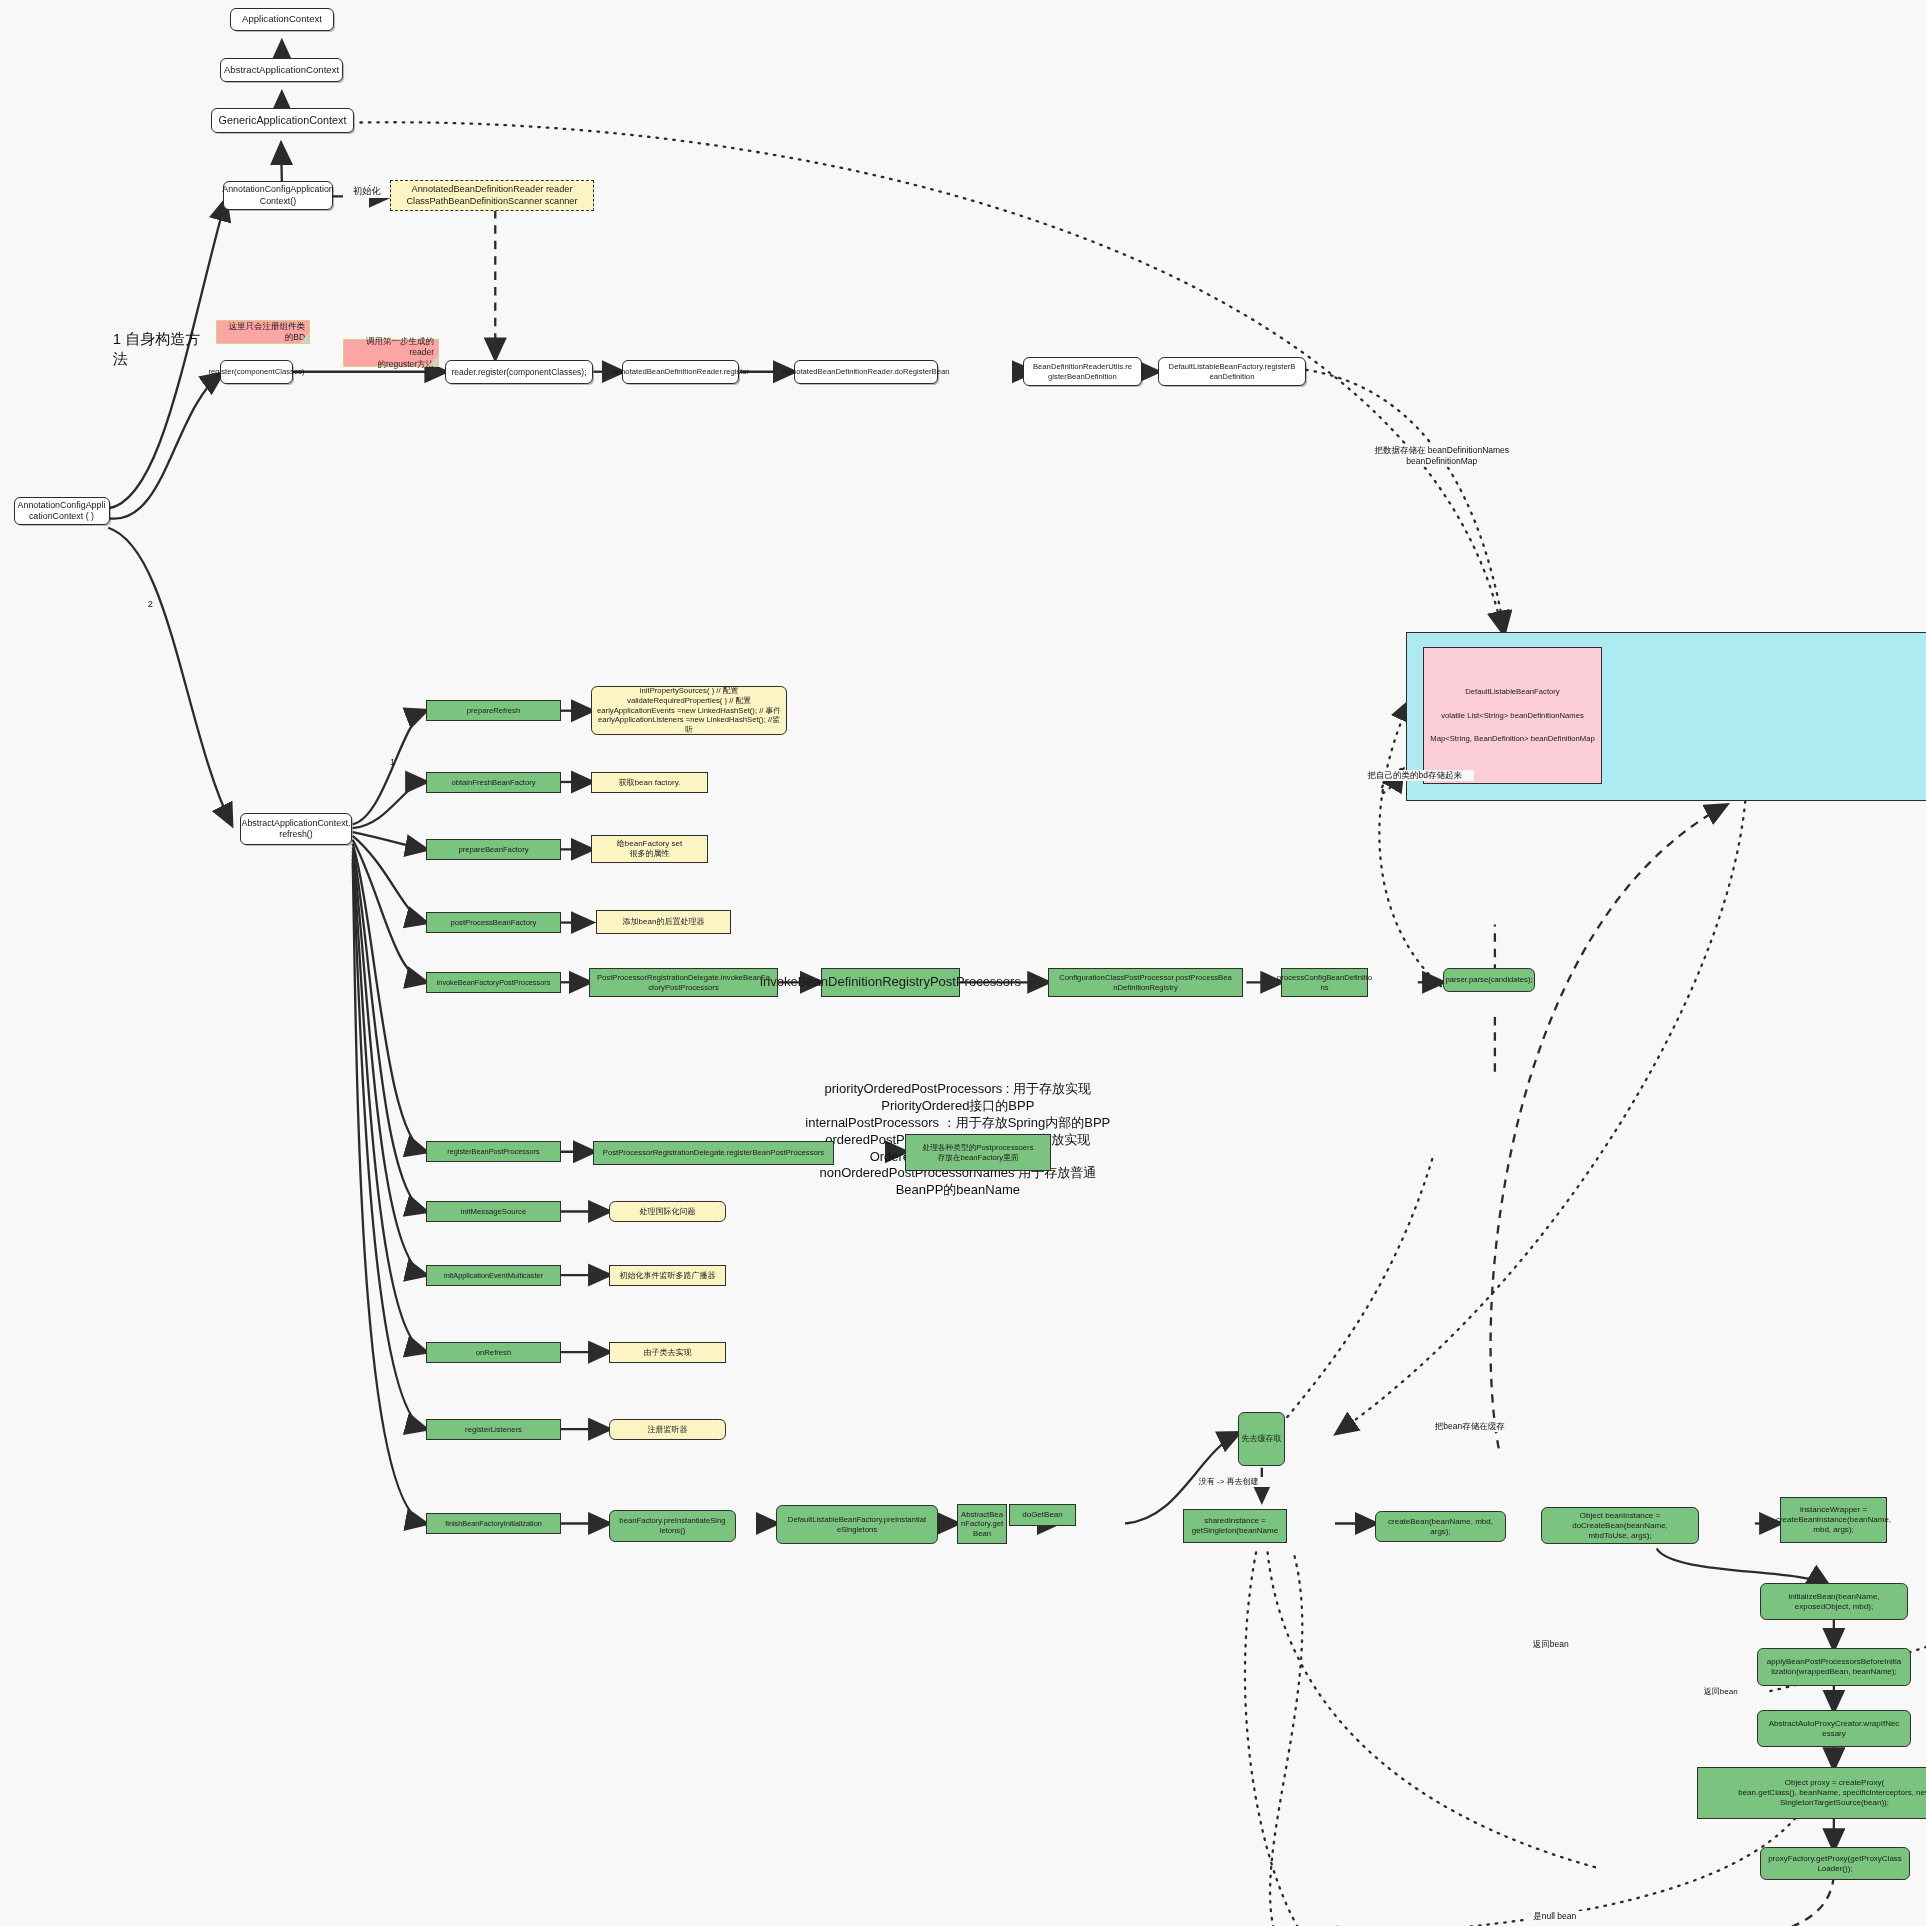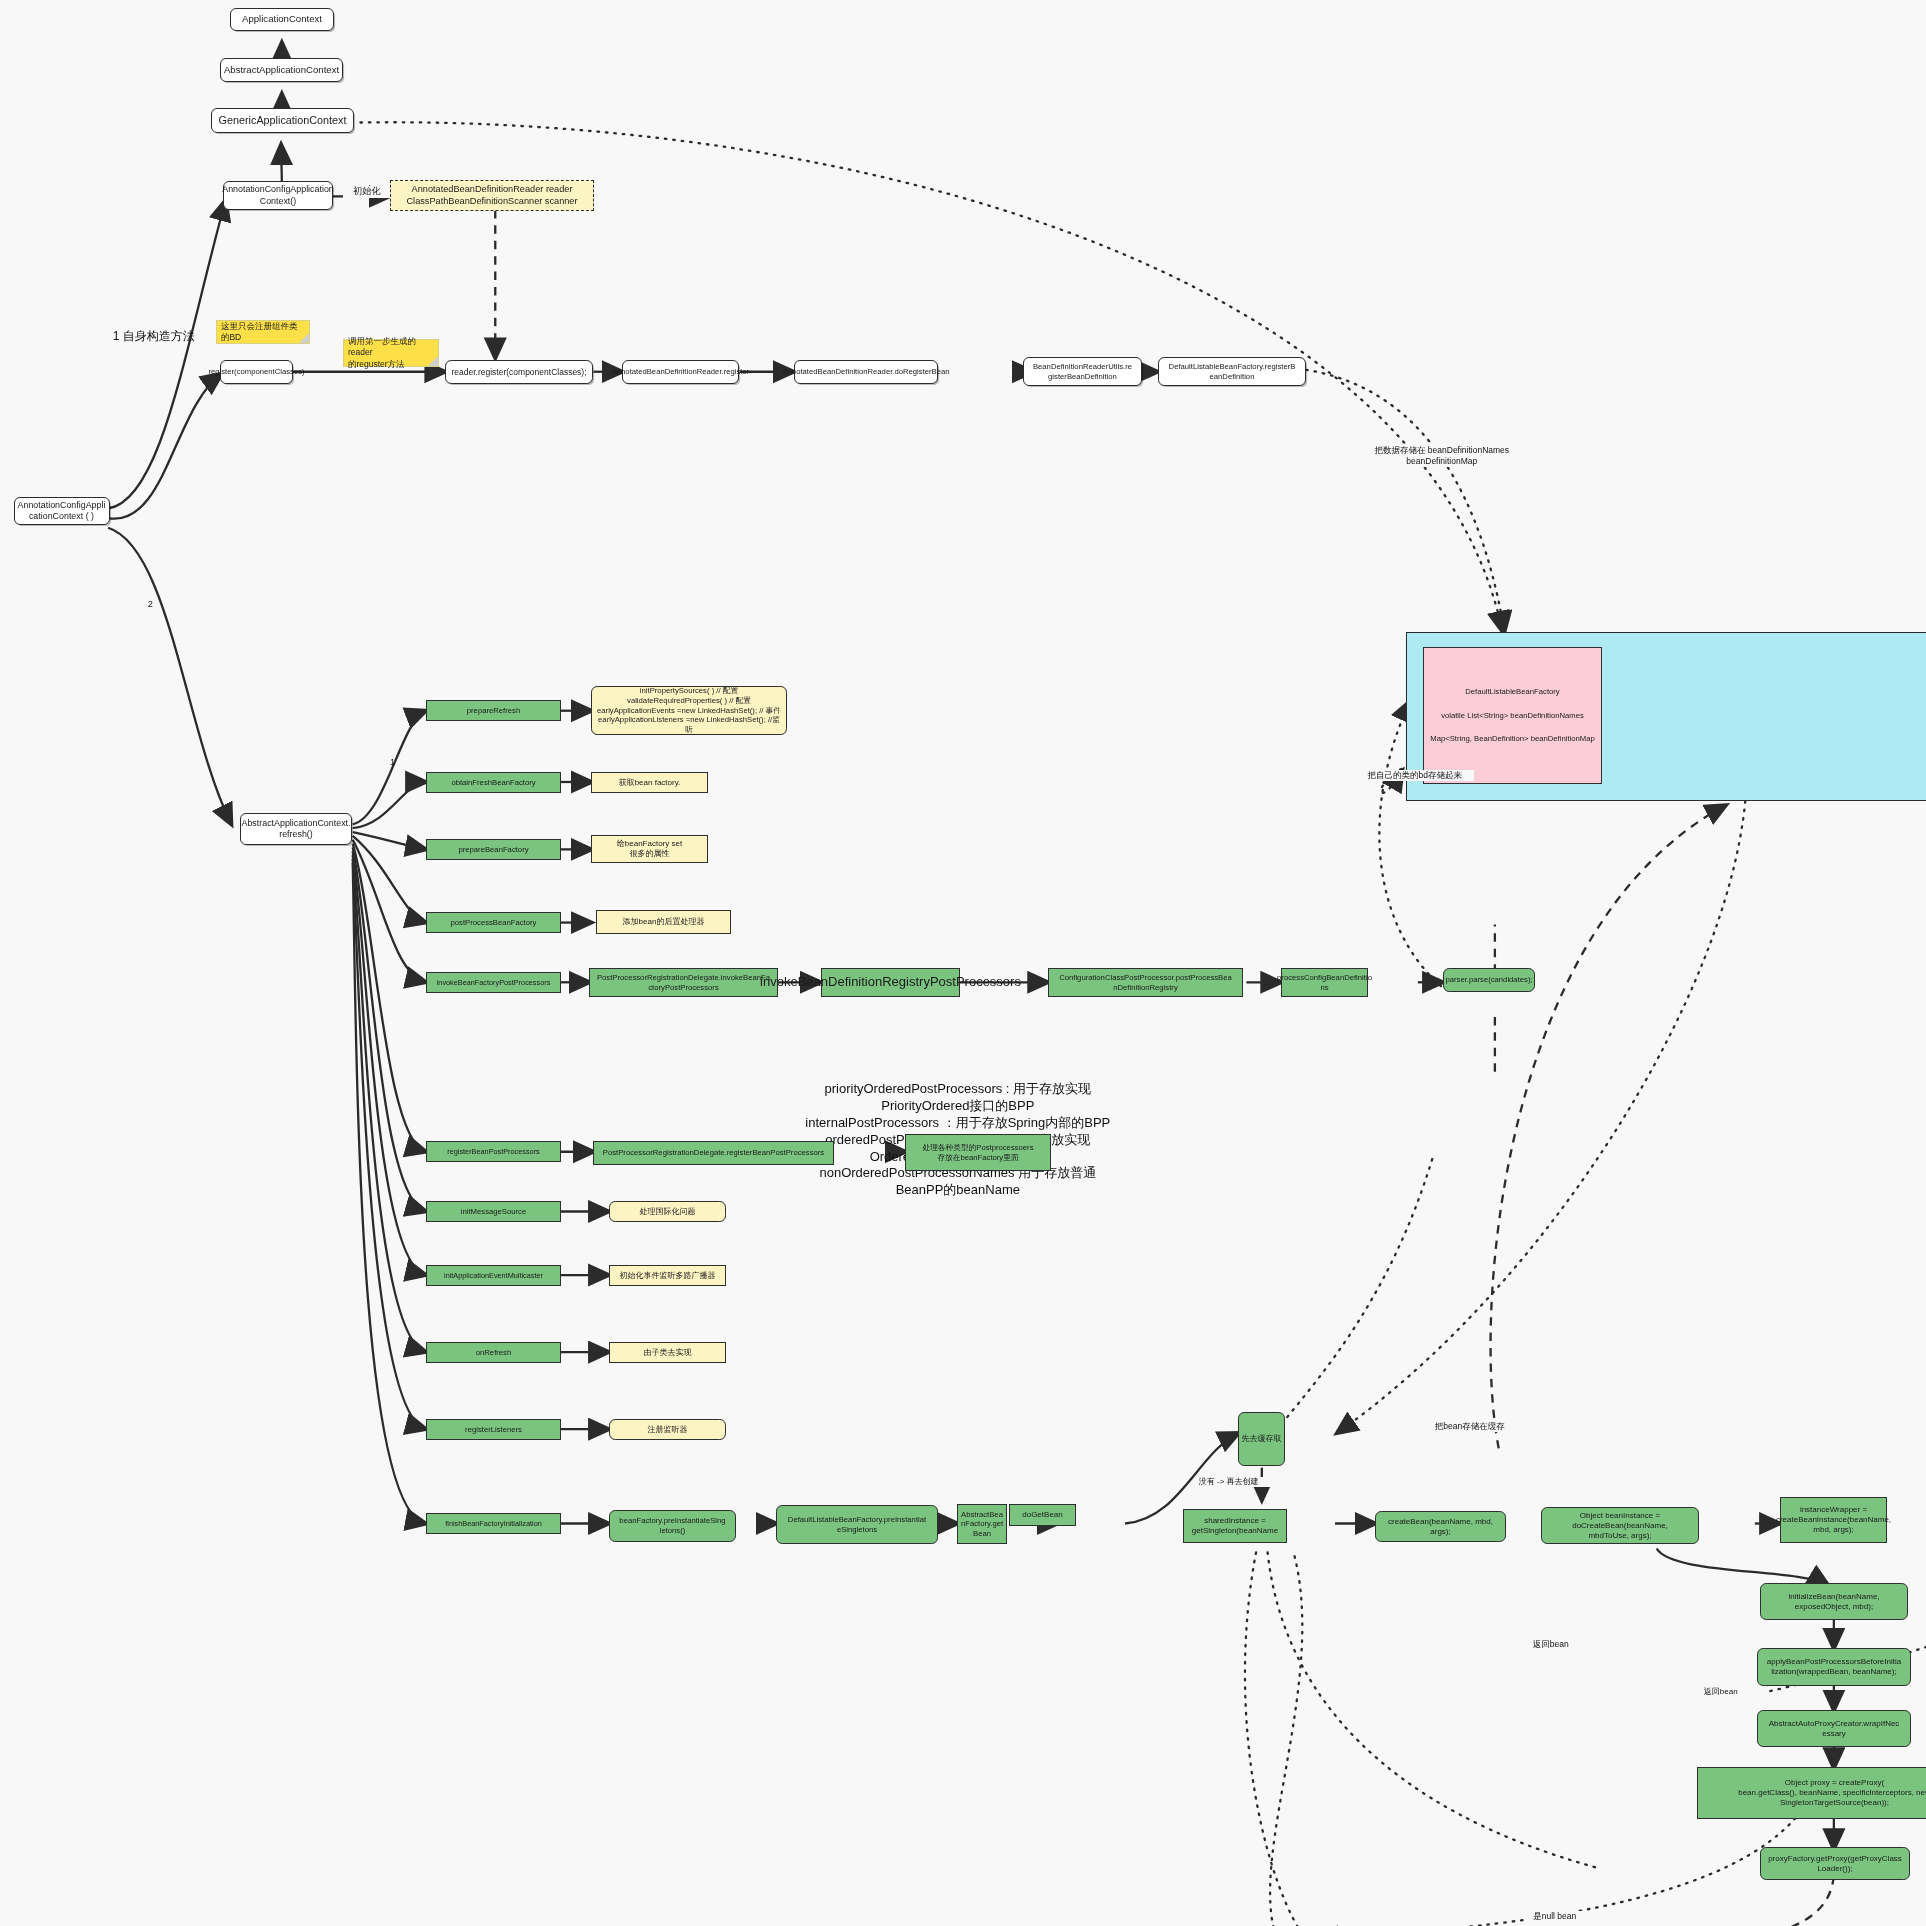--- a/index.html
+++ b/index.html
@@ -13,22 +13,22 @@
   .node.white{background:#ffffff;box-shadow:1.9px 1.9px 0 -0.8px rgba(0,0,0,0.25);border-radius:6px;}
   .node.green{background:#7bc47f;border-color:#2f2f2f;}
   .node.green.rounded{border-radius:6.2px;}
   .node.yellow{background:#fdf4c4;border-color:#2f2f2f;}
   .node.yellow.rounded{border-radius:6.2px;}
   .node.pink{background:#fbcdd6;border-color:#2f2f2f;}
   .node.dashed{background:#fdf4c4;border:1.5px dashed #2f2f2f;}
   .node.rounded{border-radius:6.2px;}
   .bluebox{position:absolute;box-sizing:border-box;background:#aeeaf2;border:1.5px solid #2b2b2b;}
 
-  .sticky{position:absolute;box-sizing:border-box;background:#fde047;border:0.4px solid #d9d083;
-          color:#222;padding:3.1px 3.9px;line-height:1.3;text-align:left;
+  .sticky{position:absolute;box-sizing:border-box;background:#fca5a5;border:0.4px solid #d9d083;
+          color:#222;padding:3.1px 3.9px;line-height:1.3;text-align:right;
           display:flex;align-items:center;justify-content:center;}
   .sticky:after{content:"";position:absolute;right:0;bottom:0;width:0;height:0;
           border-left:10px solid transparent;border-bottom:10px solid #cfcfcf;}
 
   .lbl{position:absolute;color:#111;line-height:1.3;text-align:center;white-space:pre-line;
        background:#f8f8f8;padding:0 0.8px;}
   .lbl.plain{background:transparent;}
   .shadow{box-shadow:2.3px 2.3px 0 -0.8px rgba(40,40,40,0.35);}
 </style>
 </head>
@@ -145,21 +145,21 @@
 Context()</div>
 
   <div class="lbl" style="left:343px;top:186px;width:46px;font-size:9.2px">初始化</div>
 
   <div class="node dashed" style="left:390px;top:180px;width:204px;height:31px;font-size:9.2px;white-space:pre-line">AnnotatedBeanDefinitionReader reader
 ClassPathBeanDefinitionScanner scanner</div>
 
   <div class="node white shadow" style="left:13.5px;top:497px;width:96px;height:28px;font-size:8.9px;white-space:pre-line">AnnotationConfigAppli
 cationContext ( )</div>
 
-  <div class="lbl plain" style="left:112px;top:329px;width:100px;font-size:12px;text-align:left">1 自身构造方法</div>
+  <div class="lbl plain" style="left:112px;top:329px;width:100px;font-size:15px;text-align:left">1 自身构造方法</div>
   <div class="lbl plain" style="left:147px;top:599px;width:19px;font-size:9.2px;text-align:left">2</div>
 
   <div class="sticky" style="left:216px;top:320px;width:94px;height:24px;font-size:8.5px">这里只会注册组件类的BD</div>
   <div class="sticky" style="left:343px;top:339px;width:96px;height:28px;font-size:8.5px;white-space:pre-line">调用第一步生成的reader
 的reguster方法</div>
 
   <div class="node white shadow" style="left:220px;top:360px;width:73px;height:24px;font-size:7.7px">register(componentClasses)</div>
 
   <div class="node white rounded shadow" style="left:445px;top:360px;width:148px;height:24px;font-size:8.5px">reader.register(componentClasses);</div>
 

